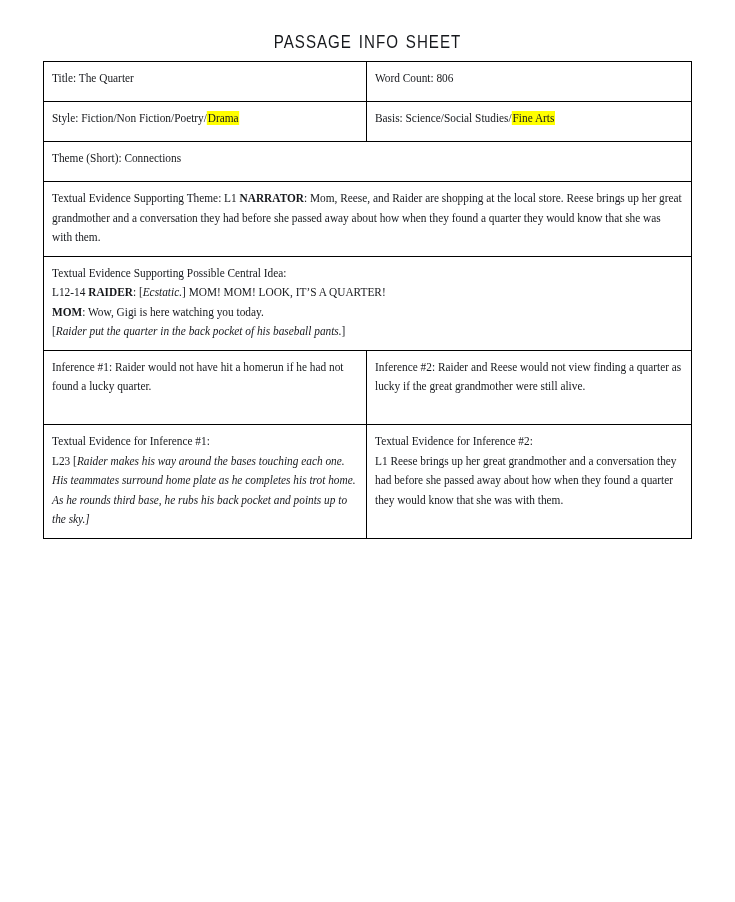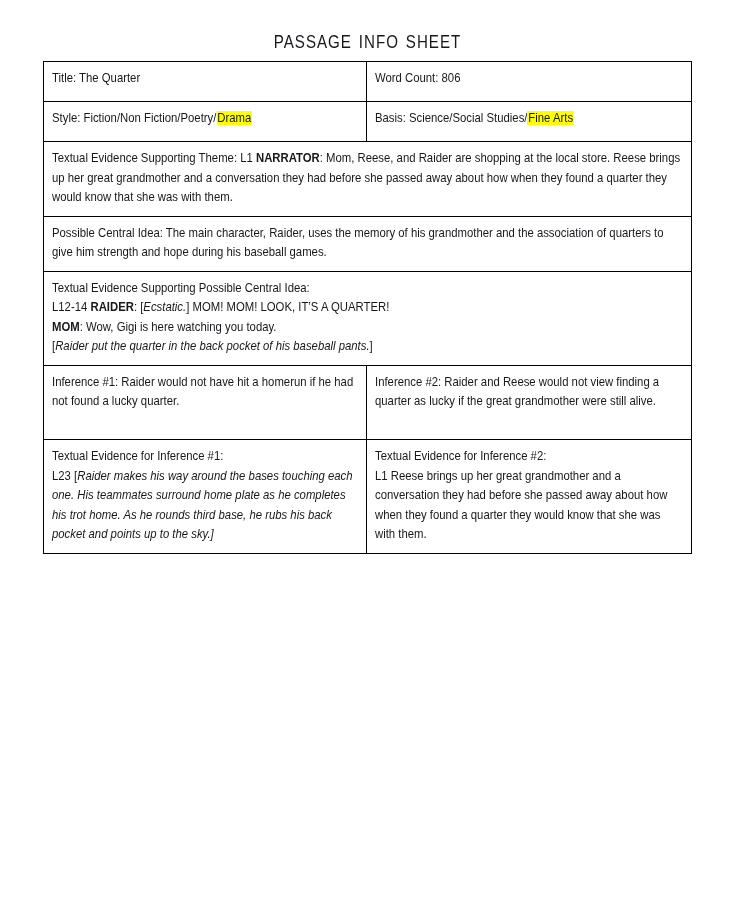--- a/index.html
+++ b/index.html
@@ -46,21 +46,21 @@
     border-collapse: collapse;
     table-layout: fixed;
   }
   .info-table td {
     border: 1.4px solid #000000;
     vertical-align: top;
     padding: 7px 7px 8px 8px;
     font-size: 12.6px;
     line-height: 19.5px;
     color: #16181c;
-    font-family: Liberation Sans, sans-serif;
+    font-family: Liberation Serif, serif;
     
     font-stretch: condensed;
   }
   .info-table td .txt {
     display: block;
     transform: scaleX(0.90);
     transform-origin: left top;
     width: 111%;
   }
 
@@ -112,33 +112,33 @@
 
     <tr class="r-h38">
       <td>
         <span class="txt"><span>Style: Fiction/Non Fiction/Poetry/</span><span class="hl">Drama</span></span>
       </td>
       <td>
         <span class="txt"><span>Basis:  Science/Social Studies/</span><span class="hl">Fine Arts</span></span>
       </td>
     </tr>
 
+    <tr class="r-h38">
+      <td colspan="2">
+        <span class="txt">Theme (Short):  Connections</span>
+      </td>
+    </tr>
 
 
     <tr>
       <td colspan="2">
         <span class="txt"><span>Textual Evidence Supporting Theme: L1 </span><b>NARRATOR</b><span>: Mom, Reese, and Raider are shopping at the local store.  Reese brings up her great grandmother and a conversation they had before she passed away about how when they found a quarter they would know that she was with them.</span></span>
       </td>
     </tr>
 
-    <tr>
-      <td colspan="2">
-        <span class="txt">Possible Central Idea:  The main character, Raider, uses the memory of his grandmother and the association of quarters to give him strength and hope during his baseball games.</span>
-      </td>
-    </tr>
 
     <tr>
       <td colspan="2">
         <span class="txt">
           <span class="blk">Textual Evidence Supporting Possible Central Idea:</span>
           <span class="blk"><span>L12-14 </span><b>RAIDER</b><span>: [</span><i>Ecstatic.</i><span>] MOM! MOM! LOOK, IT’S A QUARTER!</span></span>
           <span class="blk"><b>MOM</b><span>: Wow, Gigi is here watching you today.</span></span>
           <span class="blk"><span>[</span><i>Raider put the quarter in the back pocket of his baseball pants.</i><span>]</span></span>
         </span>
       </td>

